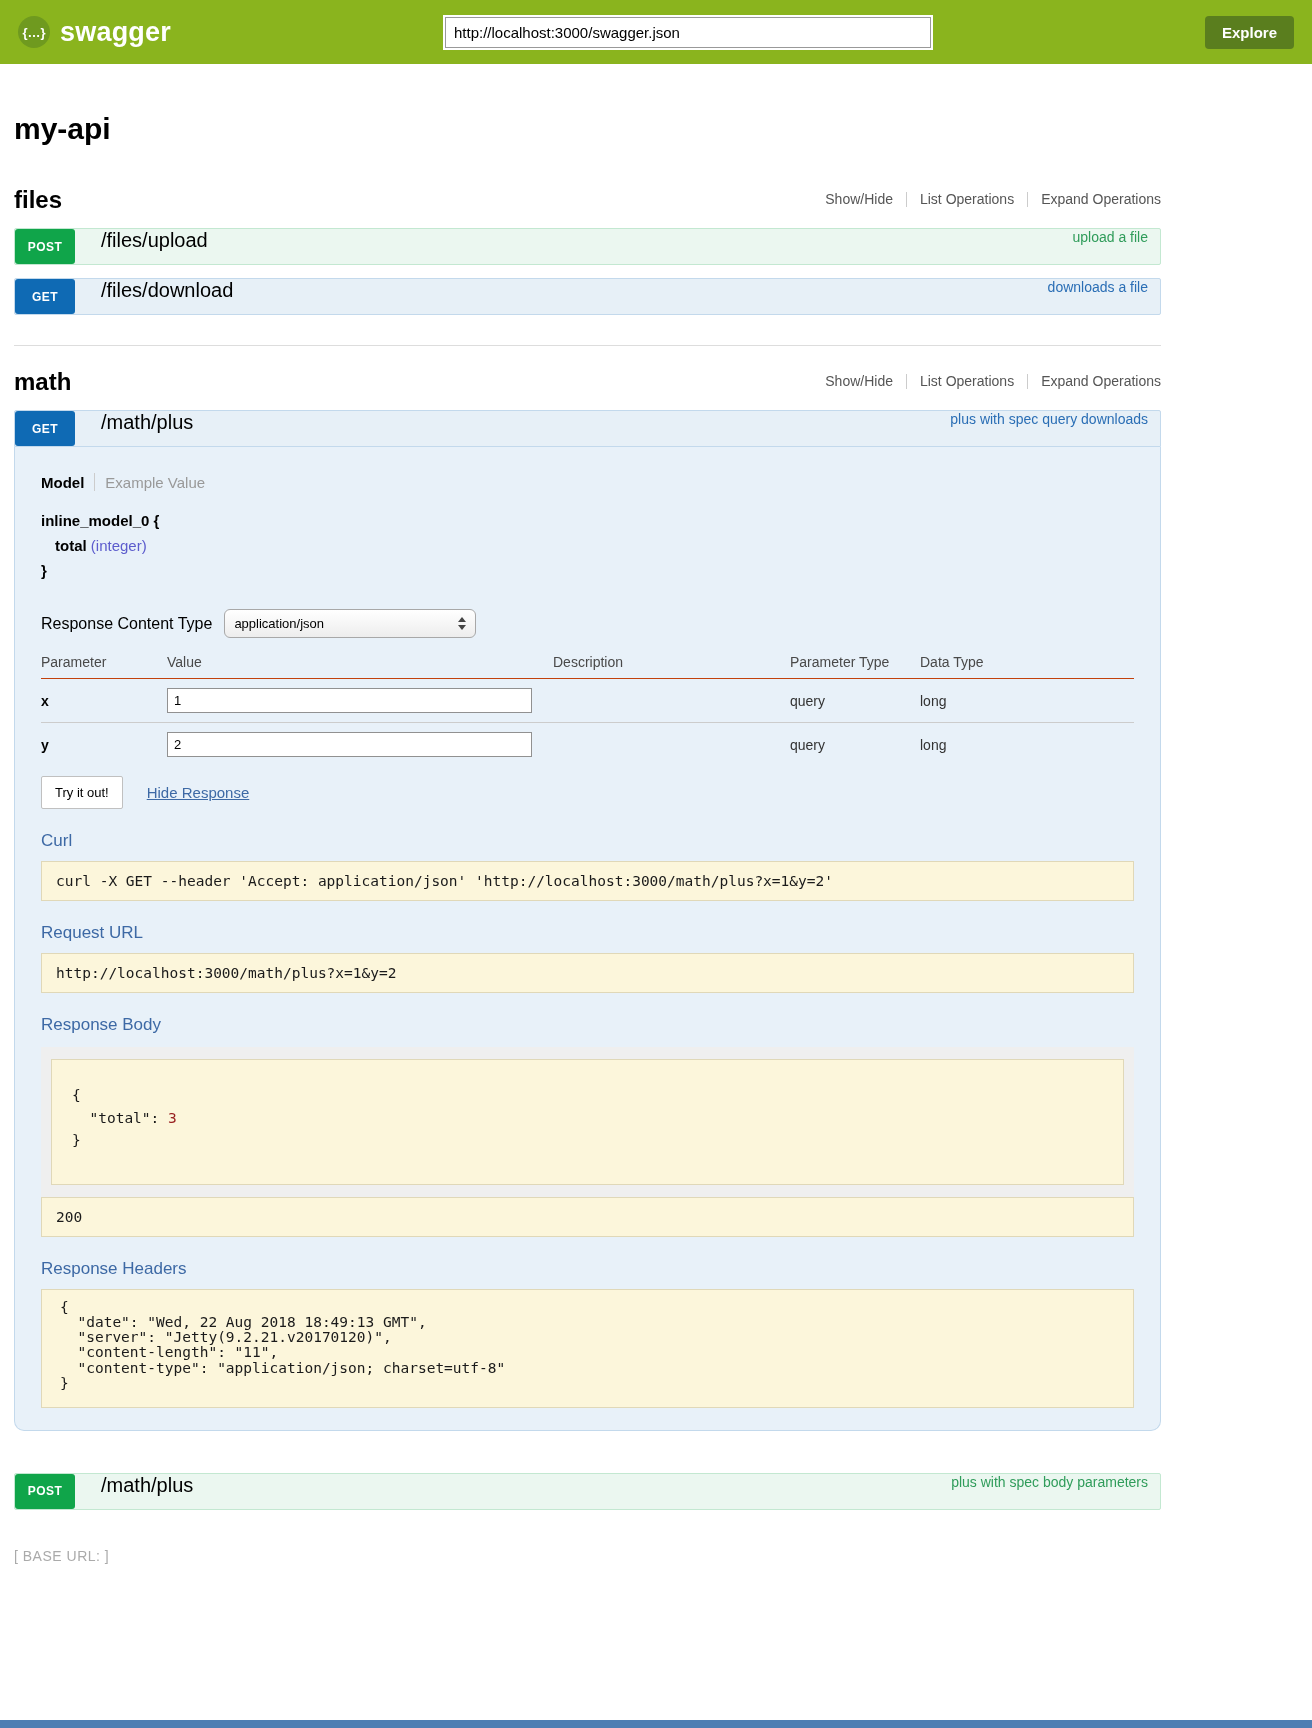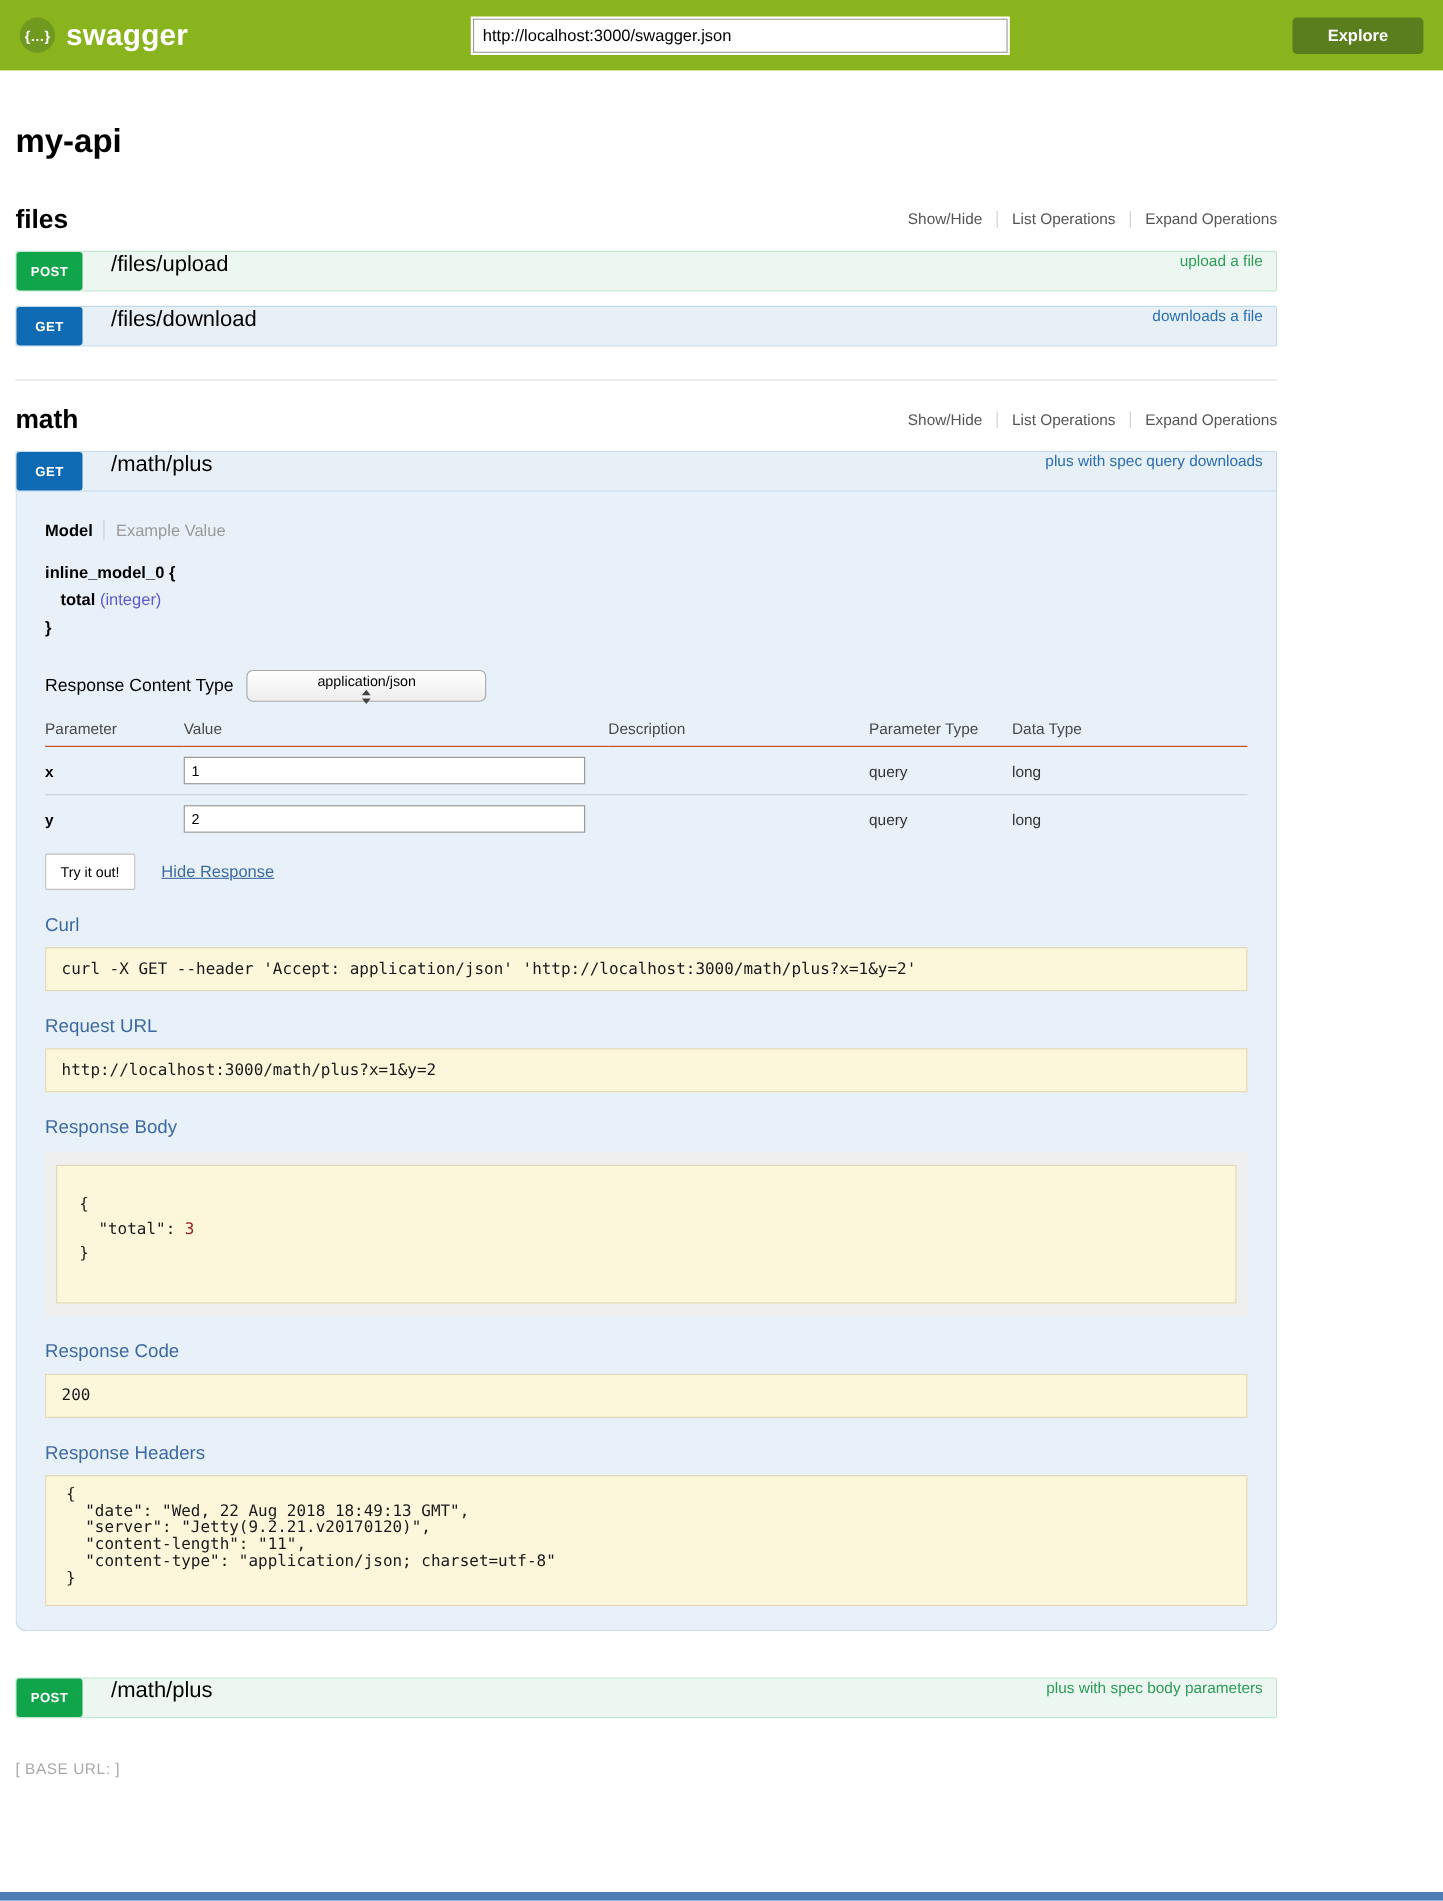--- a/index.html
+++ b/index.html
@@ -9,21 +9,21 @@
   
   .topbar { height: 64px; background: #8ab41e; display: flex; align-items: center; padding: 0 18px; }
   .logo { display: flex; align-items: center; gap: 10px; }
   .logo-circle { width: 32px; height: 32px; border-radius: 50%; background: #6f9a1f; color: #fff;
                  display: flex; align-items: center; justify-content: center; font-size: 13px; font-weight: bold; }
   .brand { color: #fff; font-size: 27px; font-weight: bold; letter-spacing: 0.2px; }
   .url-wrap { margin: 0 auto; }
   .url-input { width: 486px; height: 31px; font-size: 15px; padding: 3px 8px; border: 1px solid #999;
                box-shadow: 0 0 0 2px #fff; background: #fff; font-family: "Liberation Sans", sans-serif; }
   .explore-btn { background: #5a7e1e; color: #fff; border: none; border-radius: 4px; font-weight: bold;
-                 font-size: 15px; padding: 8px 32px; cursor: pointer; font-family: "Liberation Sans", sans-serif; text-align: center; }
+                 font-size: 15px; padding: 8px 17px; cursor: pointer; font-family: "Liberation Sans", sans-serif; text-align: center; }
 
   
   .container { width: 1147px; margin-left: 14px; }
   h1.api-title { font-size: 30px; font-weight: bold; color: #000; margin: 48px 0 40px 0; }
 
   .resource { margin-bottom: 24px; }
   .resource.bordered { border-top: 1px solid #ddd; padding-top: 22px; margin-top: 30px; }
   .resource-header { display: flex; align-items: center; justify-content: space-between; margin-bottom: 14px; }
   .resource-name { font-size: 24px; font-weight: bold; color: #000; }
   .resource-controls { display: flex; align-items: center; font-size: 14px; padding-bottom: 2px; }
@@ -58,23 +58,23 @@
   .tab-example { color: #999; cursor: pointer; }
 
   .model-sig { font-size: 15px; line-height: 1.65; margin-bottom: 26px; }
   .model-open, .model-close { font-weight: bold; color: #000; }
   .model-prop { padding-left: 14px; }
   .model-prop-name { font-weight: bold; color: #000; }
   .model-prop-type { color: #5c5ccd; }
 
   .rct-row { display: flex; align-items: center; gap: 12px; margin: 26px 0 10px 0; }
   .rct-label { font-size: 16px; color: #000; }
-  .select-box { width: 218px; height: 29px; background: linear-gradient(#fff, #ededed);
+  .select-box { width: 252px; height: 29px; background: linear-gradient(#fff, #ededed);
                 border: 1px solid #a8a8a8; border-radius: 6px; display: flex; align-items: center;
-                padding: 2px 9px; font-size: 13px; color: #000; cursor: pointer; flex-direction: column; }
+                padding: 13px 9px; font-size: 13px; color: #000; cursor: pointer; }
   .select-box .sel-text { flex: 1; }
   .sel-arrows { display: flex; flex-direction: column; gap: 3px; align-items: center; }
   .tri-up { width: 0; height: 0; border-left: 4px solid transparent; border-right: 4px solid transparent; border-bottom: 5px solid #444; }
   .tri-down { width: 0; height: 0; border-left: 4px solid transparent; border-right: 4px solid transparent; border-top: 5px solid #444; }
 
   table.params { width: 100%; border-collapse: collapse; margin-top: 4px; }
   table.params th { text-align: left; font-weight: normal; font-size: 14px; color: #494949;
                     padding: 6px 0 8px 0; border-bottom: 1px solid #c2410c; }
   th.col-param { width: 126px; padding-left: 6px; }
   th.col-value { width: 386px; }
@@ -236,21 +236,20 @@
         <div class="blue-heading">Request URL</div>
         <div class="code-block">http://localhost:3000/math/plus?x=1&amp;y=2</div>
 
         <div class="blue-heading">Response Body</div>
         <div class="rb-wrap">
 <pre class="rb-json"><span>{</span>
   <span>"total": </span><span class="json-num">3</span>
 <span>}</span></pre>
         </div>
 
-        <div class="blue-heading">Response Code</div>
         <div class="code-block">200</div>
 
         <div class="blue-heading">Response Headers</div>
         <div class="code-block headers-block">{
   "date": "Wed, 22 Aug 2018 18:49:13 GMT",
   "server": "Jetty(9.2.21.v20170120)",
   "content-length": "11",
   "content-type": "application/json; charset=utf-8"
 }</div>
 

